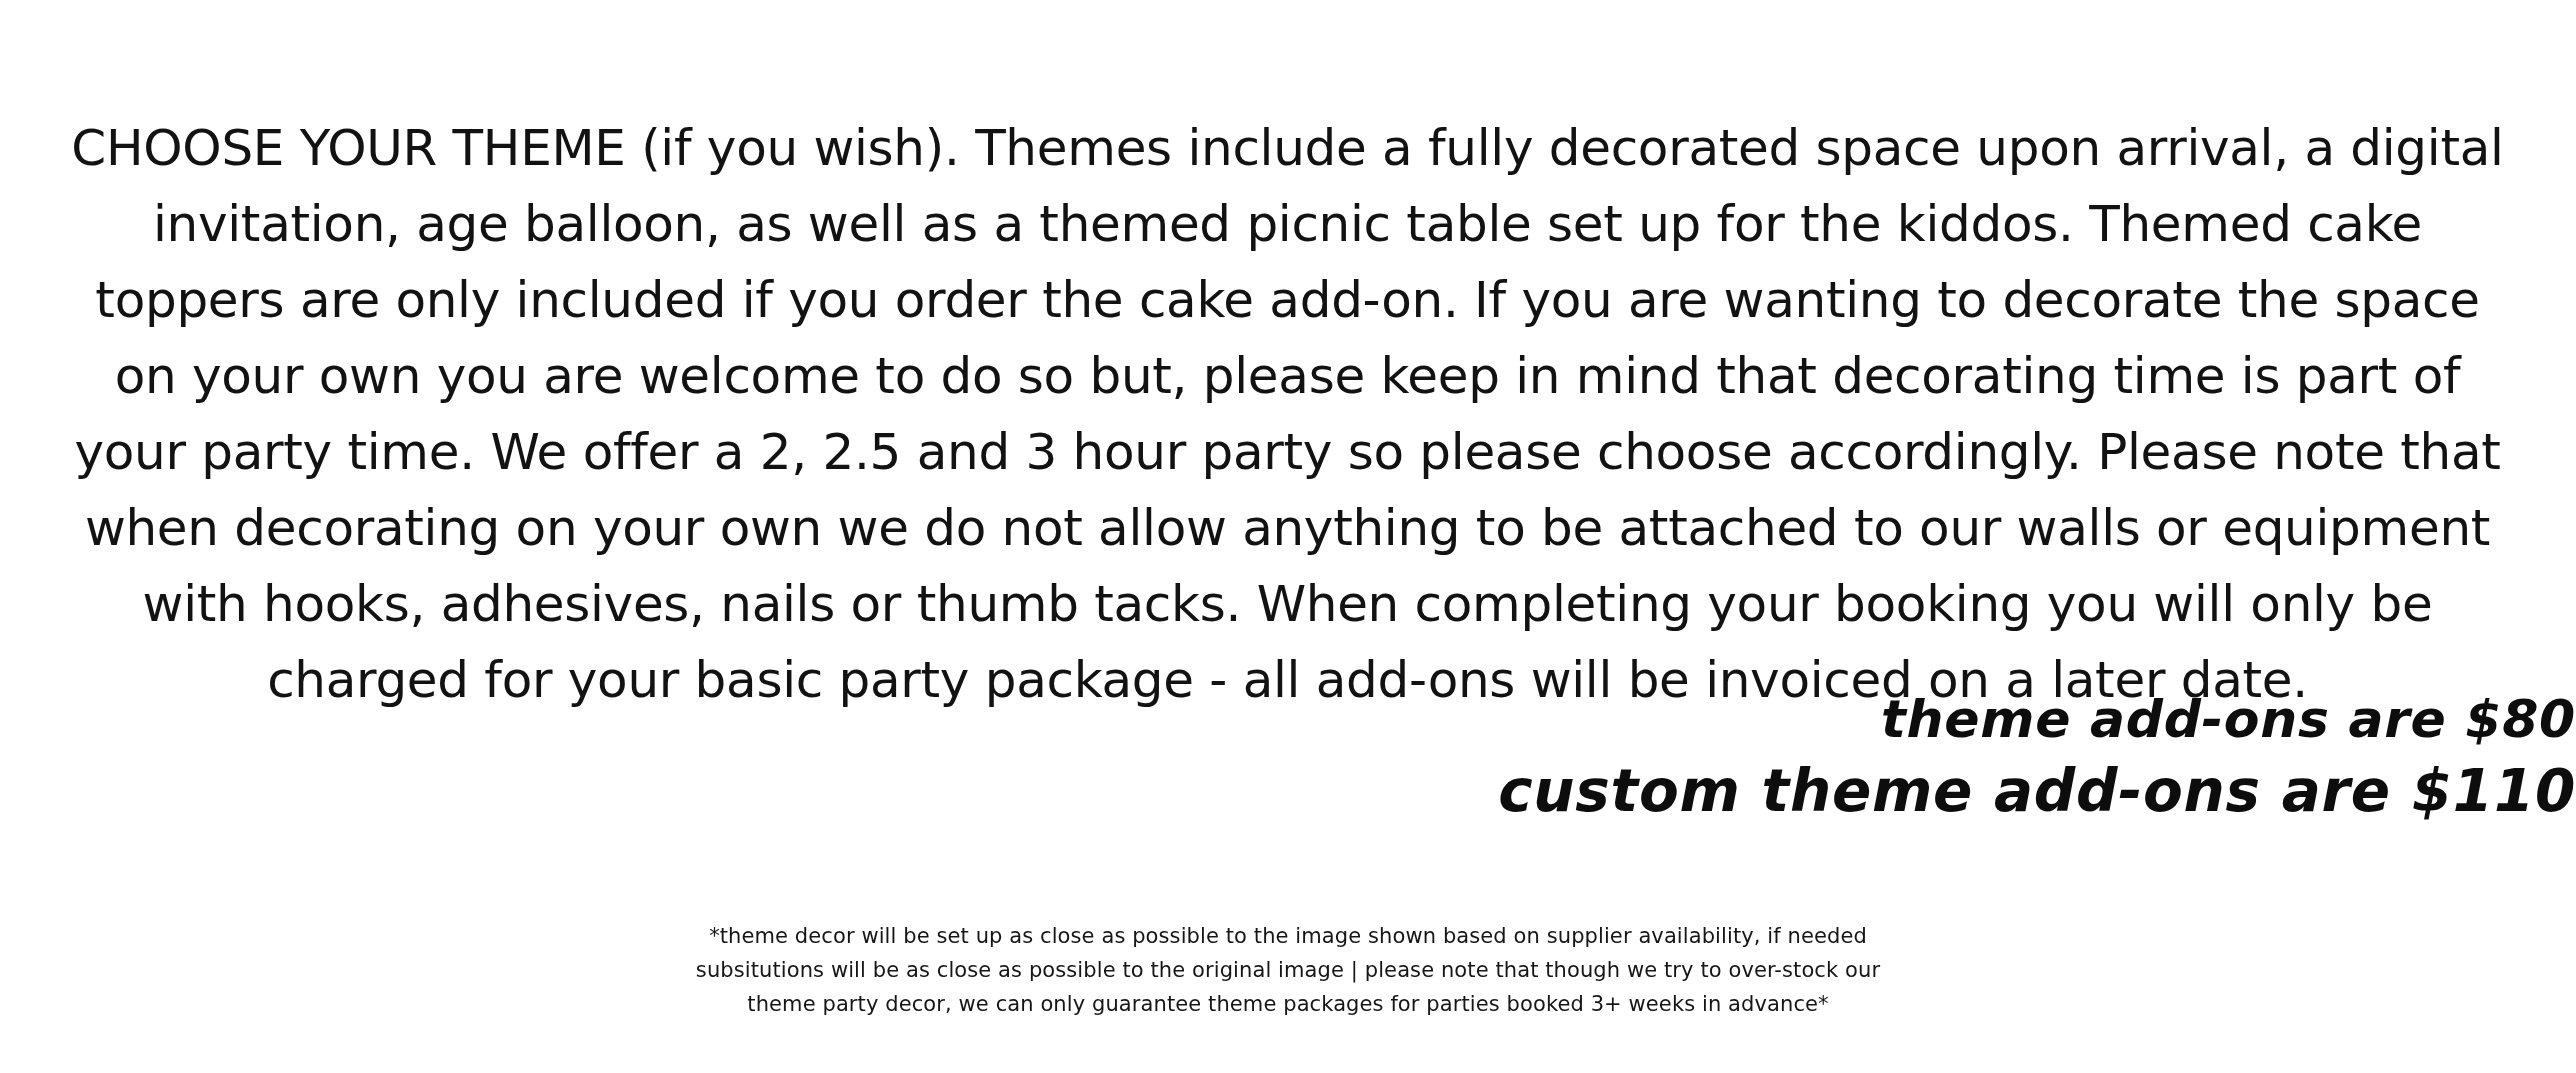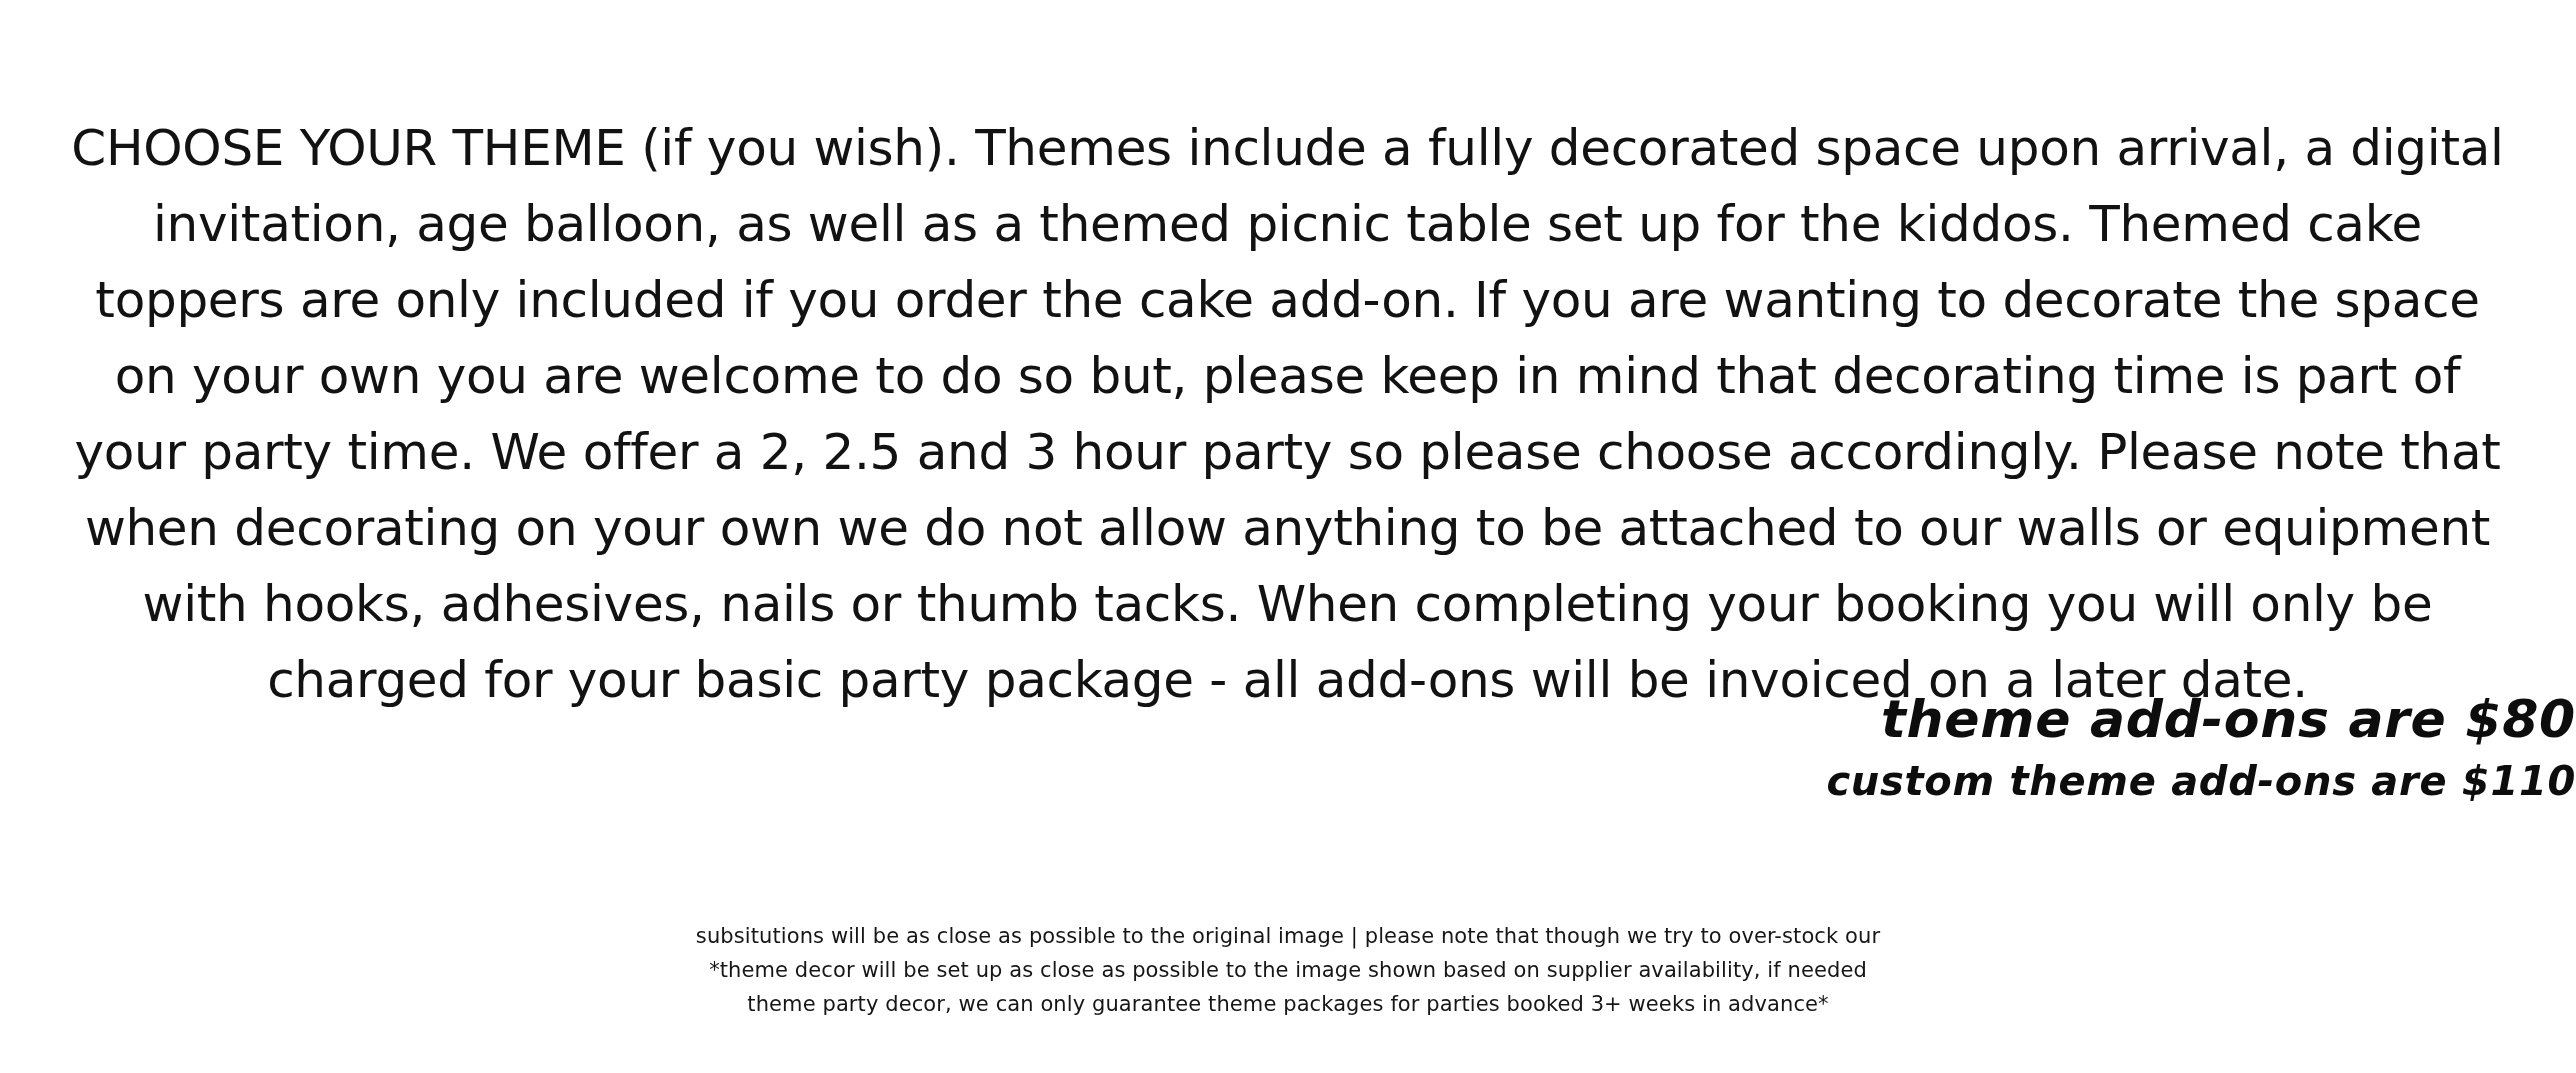--- a/index.html
+++ b/index.html
@@ -47,21 +47,21 @@
     font-weight: 700;
     font-style: italic;
     color: #0d0d0d;
     letter-spacing: 0.7px;
   }
   .price-line-1 {
     font-size: 52px;
     line-height: 1.1;
   }
   .price-line-2 {
-    font-size: 40px;
+    font-size: 58px;
     line-height: 1.15;
     margin-top: 9.4px;
   }
   .footnote {
     position: absolute;
     top: 919px;
     left: 0;
     width: 2576px;
     text-align: center;
     font-family: "DejaVu Sans", sans-serif;
@@ -80,19 +80,19 @@
 <div class="page">
 
   <p class="main-paragraph">CHOOSE YOUR THEME (if you wish). Themes include a fully decorated space upon arrival, a digital invitation, age balloon, as well as a themed picnic table set up for the kiddos. Themed cake toppers are only included if you order the cake add-on. If you are wanting to decorate the space on your own you are welcome to do so but, please keep in mind that decorating time is part of your party time. We offer a 2, 2.5 and 3 hour party so please choose accordingly. Please note that when decorating on your own we do not allow anything to be attached to our walls or equipment with hooks, adhesives, nails or thumb tacks. When completing your booking you will only be charged for your basic party package - all add-ons will be invoiced on a later date.</p>
 
   <div class="price-block">
     <div class="price-line price-line-1">theme add-ons are $80</div>
     <div class="price-line price-line-2">custom theme add-ons are $110</div>
   </div>
 
   <div class="footnote">
+    <span class="footnote-line">*theme decor will be set up as close as possible to the image shown based on supplier availability, if needed</span>
     <span class="footnote-line">subsitutions will be as close as possible to the original image | please note that though we try to over-stock our</span>
-    <span class="footnote-line">*theme decor will be set up as close as possible to the image shown based on supplier availability, if needed</span>
     <span class="footnote-line">theme party decor, we can only guarantee theme packages for parties booked 3+ weeks in advance*</span>
   </div>
 
 </div>
 
 
 </body></html>

